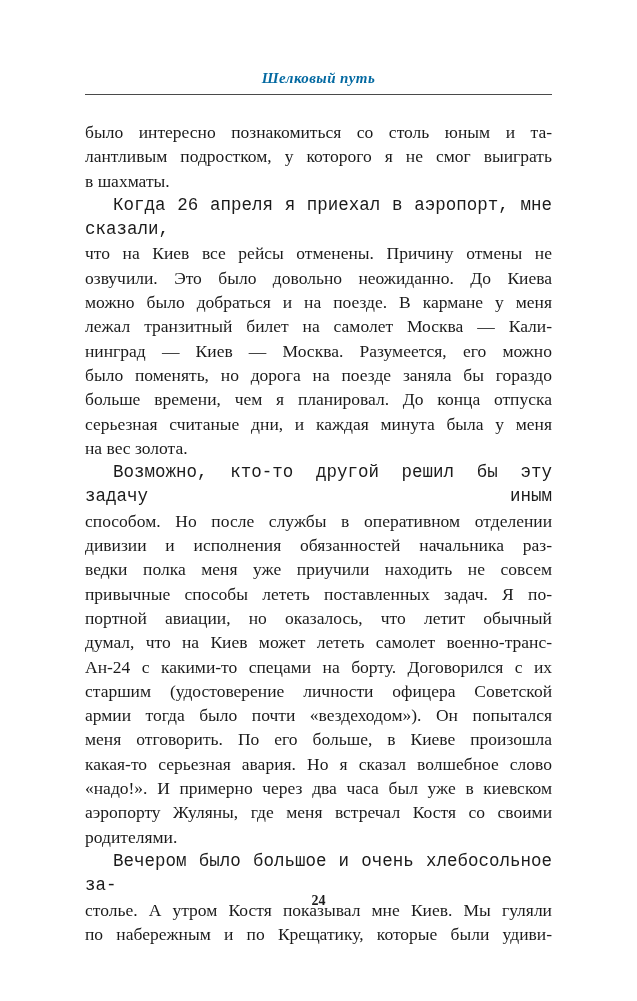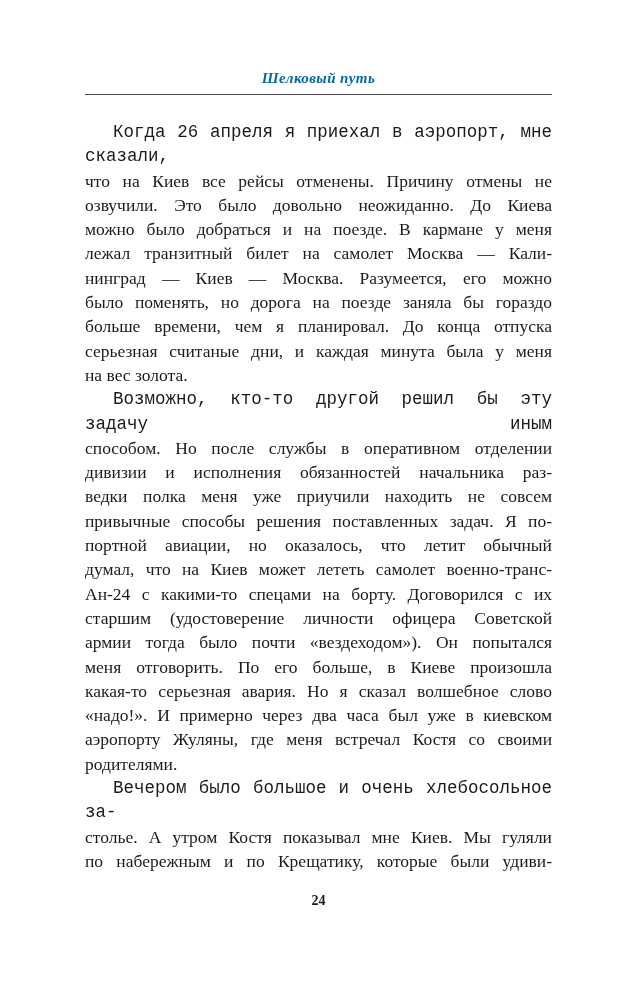--- a/index.html
+++ b/index.html
@@ -77,37 +77,42 @@
 <body>
 
 <div class="page">
   <div class="running-header">
     <div class="header-title">Шелковый путь</div>
     <div class="header-rule"></div>
   </div>
 
   <div class="body-text">
       <div class="para">
+        <div class="line">было интересно познакомиться со столь юным и та-</div>
+        <div class="line">лантливым подростком, у которого я не смог выиграть</div>
+        <div class="line last">в шахматы.</div>
+      </div>
+      <div class="para">
         <div class="line indented">Когда 26 апреля я приехал в аэропорт, мне сказали,</div>
         <div class="line">что на Киев все рейсы отменены. Причину отмены не</div>
         <div class="line">озвучили. Это было довольно неожиданно. До Киева</div>
         <div class="line">можно было добраться и на поезде. В кармане у меня</div>
         <div class="line">лежал транзитный билет на самолет Москва — Кали-</div>
         <div class="line">нинград — Киев — Москва. Разумеется, его можно</div>
         <div class="line">было поменять, но дорога на поезде заняла бы гораздо</div>
         <div class="line">больше времени, чем я планировал. До конца отпуска</div>
         <div class="line">серьезная считаные дни, и каждая минута была у меня</div>
         <div class="line last">на вес золота.</div>
       </div>
       <div class="para">
         <div class="line indented">Возможно, кто-то другой решил бы эту задачу иным</div>
         <div class="line">способом. Но после службы в оперативном отделении</div>
         <div class="line">дивизии и исполнения обязанностей начальника раз-</div>
         <div class="line">ведки полка меня уже приучили находить не совсем</div>
-        <div class="line">привычные способы решения поставленных задач. Я по-</div>
+        <div class="line">привычные способы лететь поставленных задач. Я по-</div>
         <div class="line">портной авиации, но оказалось, что летит обычный</div>
         <div class="line">думал, что на Киев может лететь самолет военно-транс-</div>
         <div class="line">Ан-24 с какими-то спецами на борту. Договорился с их</div>
         <div class="line">старшим (удостоверение личности офицера Советской</div>
         <div class="line">армии тогда было почти «вездеходом»). Он попытался</div>
         <div class="line">меня отговорить. По его больше, в Киеве произошла</div>
         <div class="line">какая-то серьезная авария. Но я сказал волшебное слово</div>
         <div class="line">«надо!». И примерно через два часа был уже в киевском</div>
         <div class="line">аэропорту Жуляны, где меня встречал Костя со своими</div>
         <div class="line last">родителями.</div>

